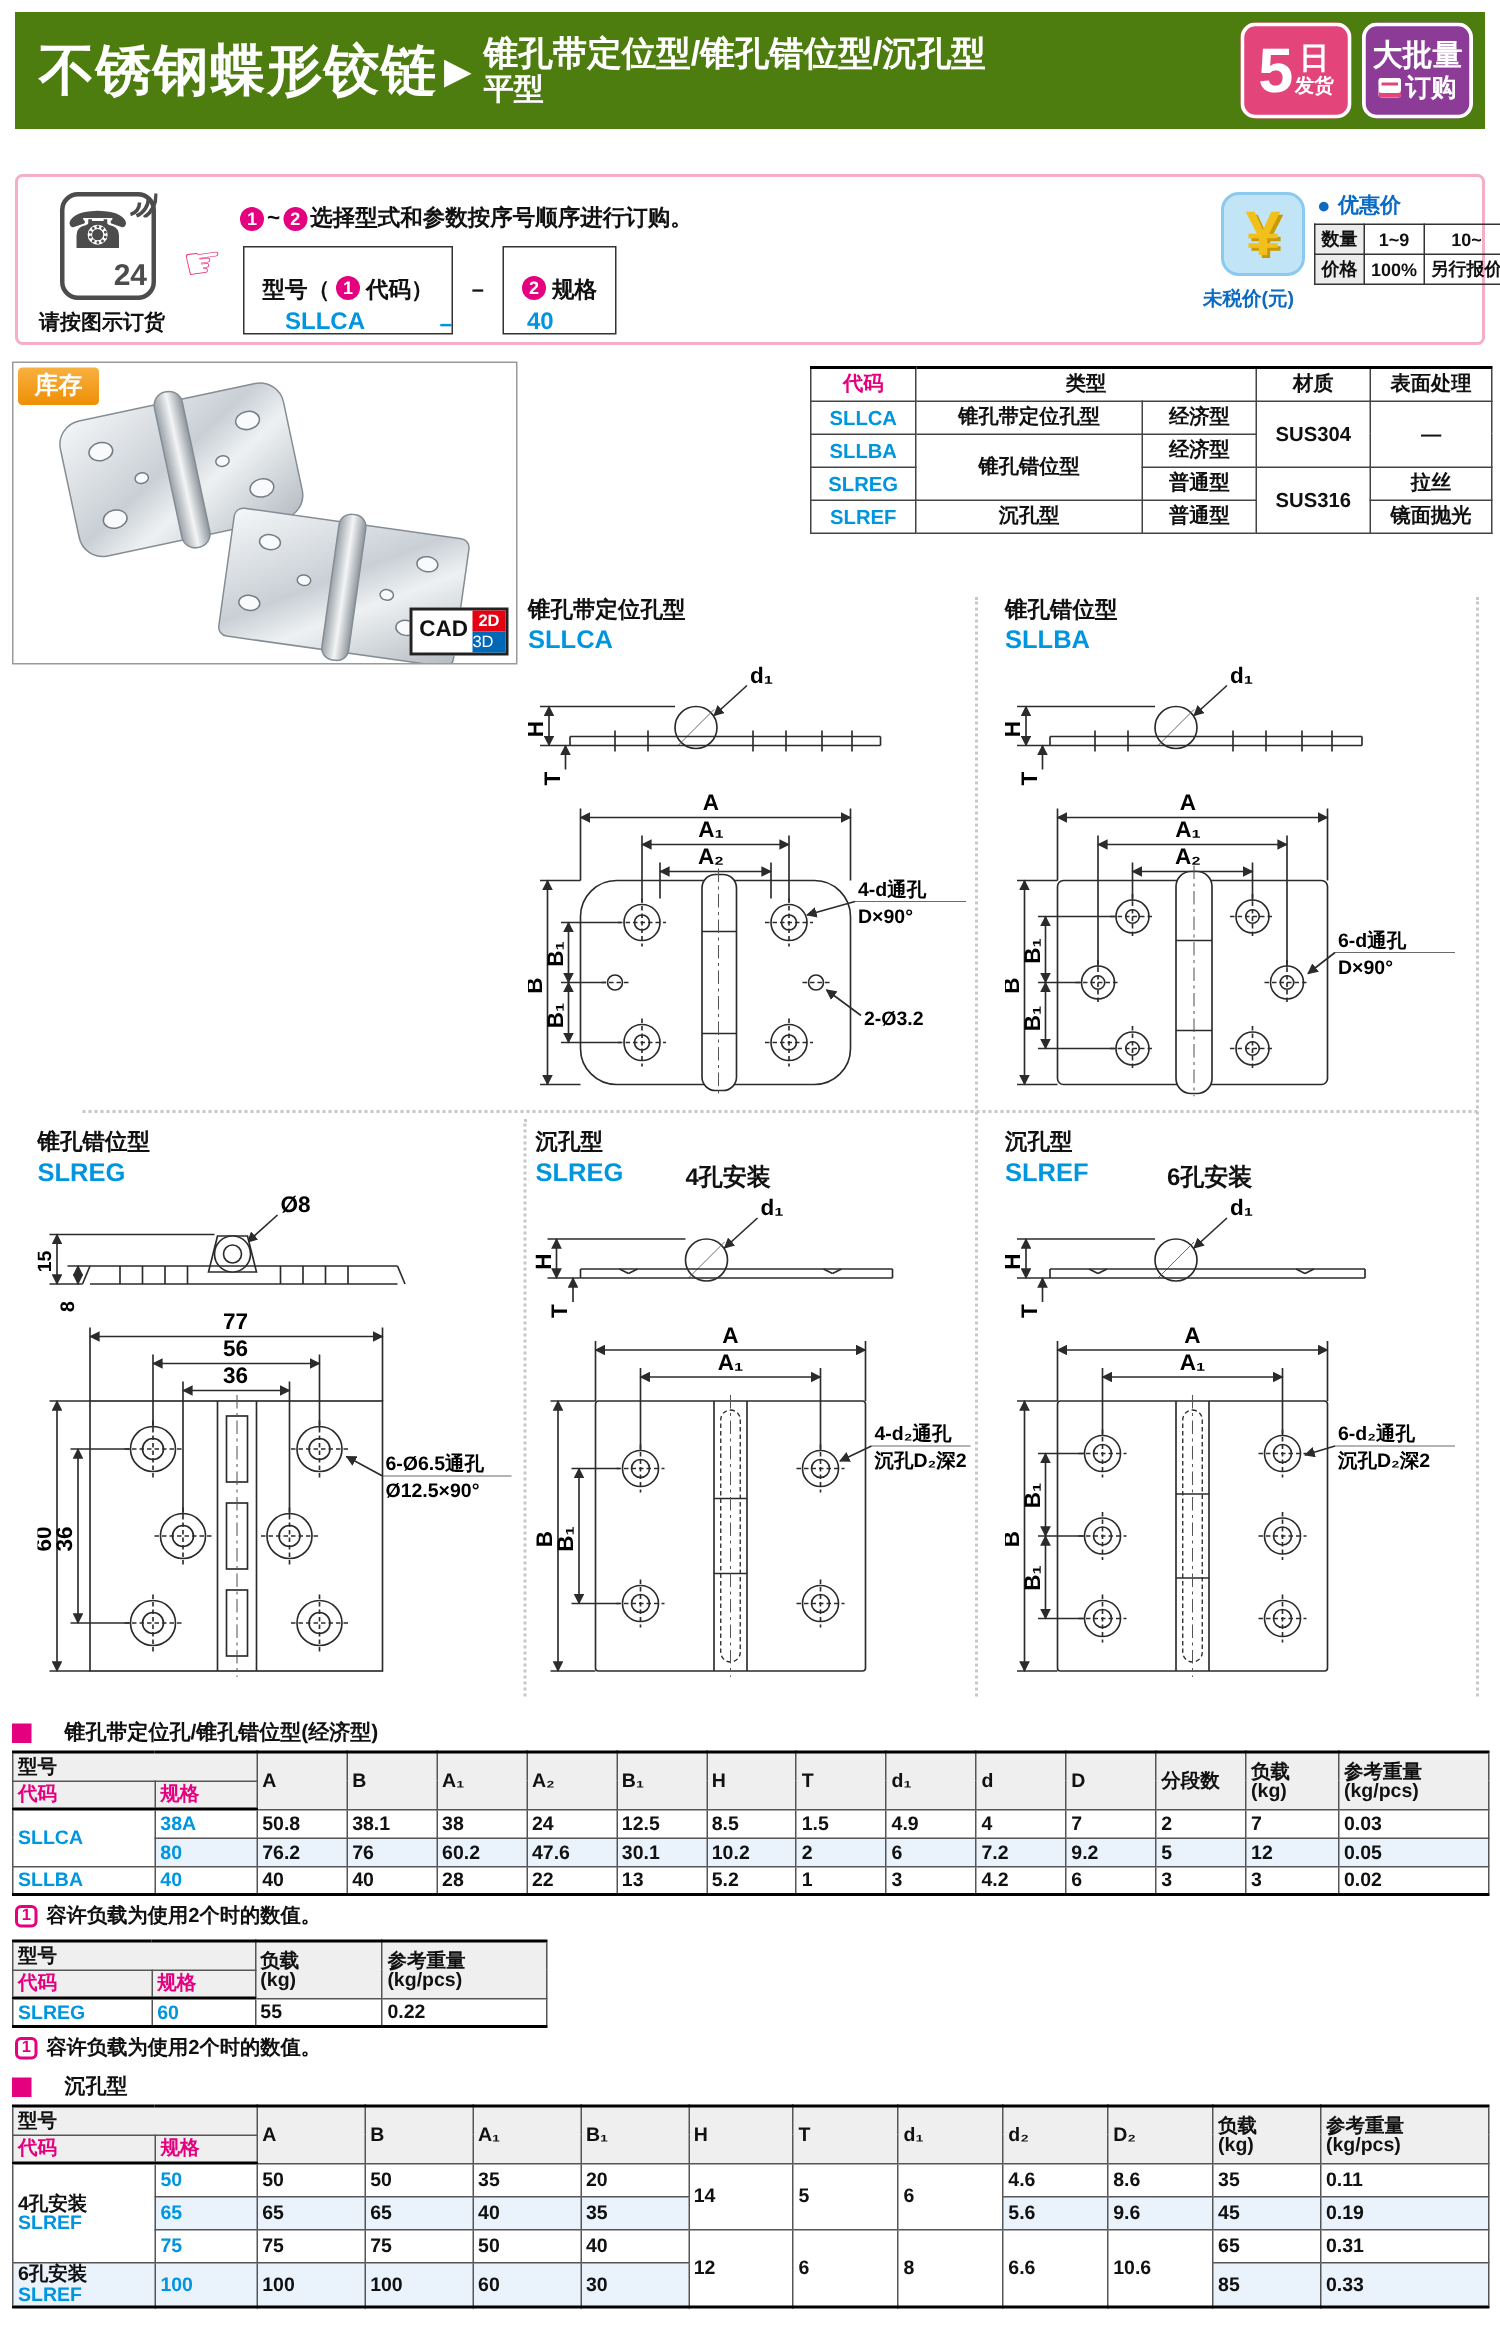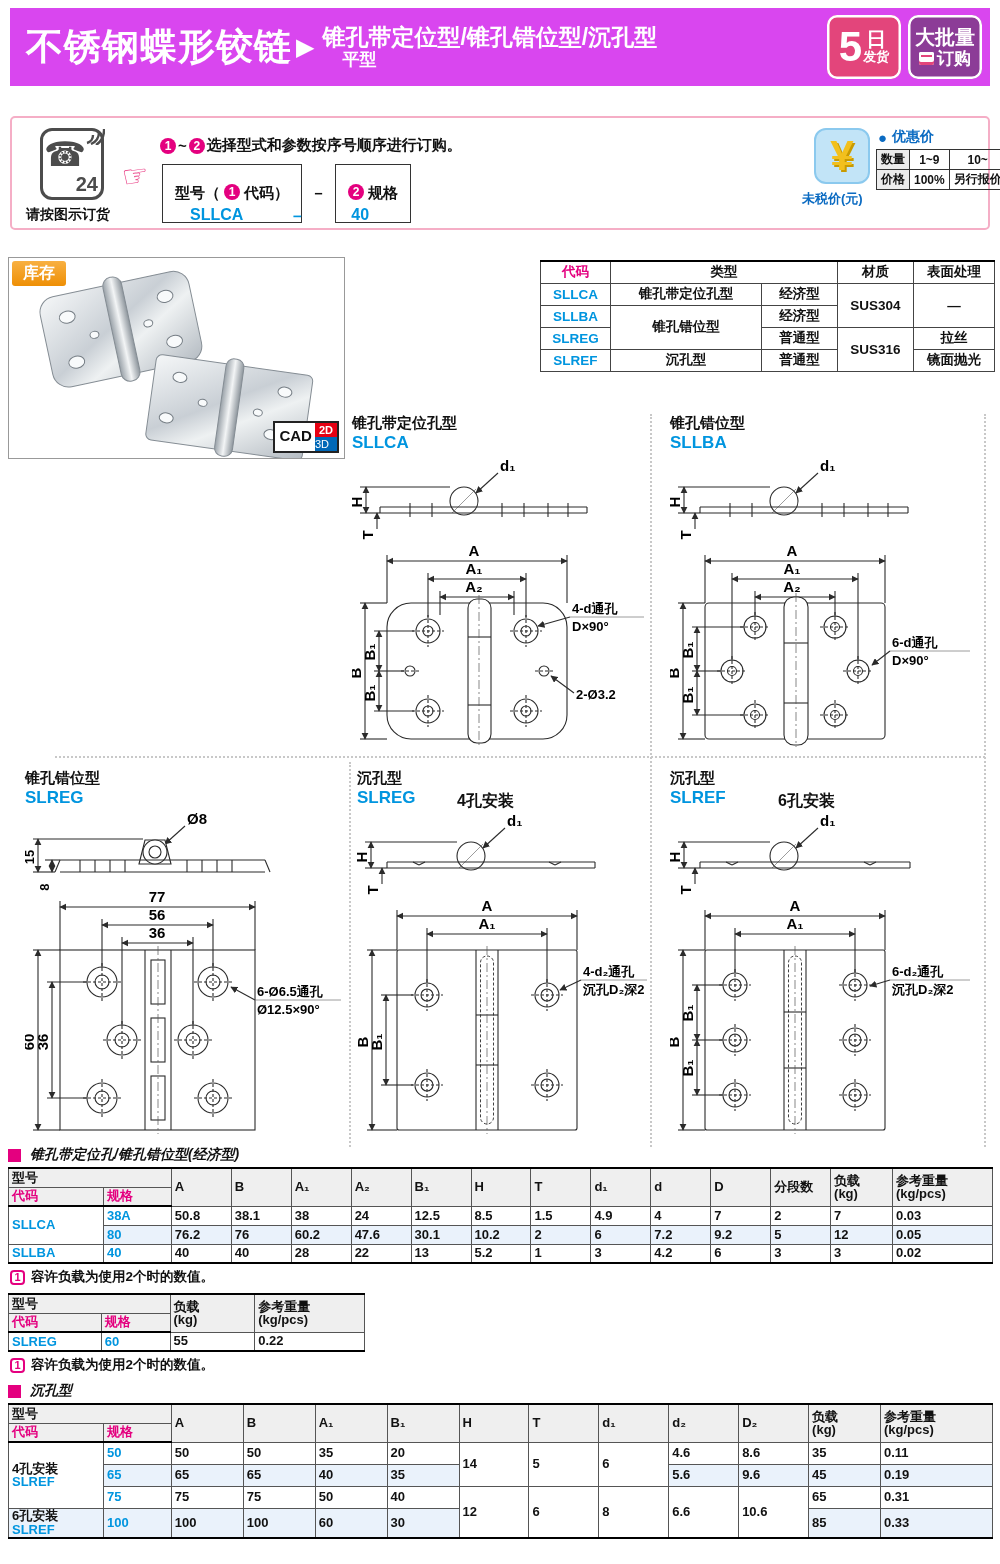--- a/index.html
+++ b/index.html
@@ -2,26 +2,26 @@
 <html><head>
 <meta charset="utf-8">
 <style>
   * { margin:0; padding:0; box-sizing:border-box; }
   html,body { width:1000px; background:#fff; }
   body { height:1564px; position:relative; overflow:hidden;
          font-family:"Liberation Sans","DejaVu Sans",sans-serif; color:#111; }
 
   
   .hdr { position:absolute; left:10px; top:8px; width:980px; height:78px;
-         background:#d946ef; display:flex; align-items:center; padding:0 8px 0 16px; }
+         background:#4d7c0f; display:flex; align-items:center; padding:0 8px 0 16px; }
   .hdr-title { color:#fff; font-size:37px; font-weight:bold; letter-spacing:1px; white-space:nowrap; }
   .hdr-arrow { color:#fff; font-size:24px; margin:0 8px 0 4px; }
   .hdr-sub { color:#fff; line-height:1.15; }
   .hdr-sub1 { font-size:23px; font-weight:bold; }
-  .hdr-sub2 { font-size:17px; font-weight:bold;margin-left:20px; }
+  .hdr-sub2 { font-size:20px; font-weight:bold; }
   .hdr-badges { margin-left:auto; display:flex; gap:7px; }
   .badge { width:74px; height:64px; border-radius:10px; box-shadow:inset 0 0 0 2.5px #fff;
            display:flex; align-items:center; justify-content:center; color:#fff; font-weight:bold; }
   .badge-pink { background:#e3457b; gap:1px; }
   .b5 { font-size:42px; line-height:0.9; }
   .bcol { display:flex; flex-direction:column; align-items:center; }
   .bday { font-size:20px; line-height:1; }
   .bship { font-size:13px; line-height:1.2; }
   .badge-purple { background:#8c3c97; flex-direction:column; line-height:1.15; }
   .bl1 { font-size:20px; }
@@ -56,21 +56,21 @@
   .tax-note { position:absolute; left:790px; top:72px; color:#0b6bc2; font-weight:bold; font-size:13px; }
   .discount { position:absolute; left:866px; top:10px; display:flex; align-items:center; gap:5px;
               color:#0b6bc2; font-weight:bold; font-size:14px; }
   .bdot { color:#0b6bc2; font-size:15px; }
   .price-table { position:absolute; left:864px; top:31px; border-collapse:collapse;
                  font-size:12px; font-weight:bold; }
   .price-table td { border:1px solid #333; padding:1px 4px; text-align:center; white-space:nowrap; }
   .price-table .plabel { background:#ececec; }
 
   
-  .mid { position:absolute; left:0; top:257px; width:1000px; height:903px; }
+  .mid { position:absolute; left:0; top:241px; width:1000px; height:903px; }
   .stock { position:absolute; left:8px; top:0; width:337px; height:202px; border:1px solid #999; background:#fff; }
   .stock-badge { position:absolute; left:3px; top:3px; z-index:2; background:linear-gradient(180deg,#f8b041,#ee8f05);
                  color:#fff; font-weight:bold; font-size:16px; padding:2px 11px; border-radius:3px; }
   .cad { position:absolute; right:5px; bottom:5px; display:flex; align-items:stretch;
          border:2px solid #222; background:#fff; z-index:2; }
   .cad-label { font-weight:bold; font-size:15px; padding:4px 3px 2px 4px; }
   .cad-col { display:flex; flex-direction:column; }
   .cad-2d { background:#e60012; color:#fff; font-size:11px; font-weight:bold; padding:1px 4px; }
   .cad-3d { background:#0068b7; color:#fff; font-size:11px; font-weight:normal; padding:1px 0; }
 
@@ -96,21 +96,21 @@
   .dw .dash { stroke-dasharray:3 2; stroke-width:0.9; }
   .dw .cl { stroke-dasharray:9 3 2 3; stroke-width:0.7; stroke:#555; }
   .dw .fw { fill:#fff; }
   .dw text { fill:#000; stroke:none; font-weight:bold; font-size:15px;
              font-family:"Liberation Sans","DejaVu Sans",sans-serif; }
   .dw .note-t { font-size:13px; }
   .dw marker path { fill:#2b2b2b; stroke:none; }
 
   
   .tables { position:absolute; left:8px; top:1146px; width:986px; }
-  .sec-title { display:flex; align-items:center; gap:9px; font-size:14px; font-weight:bold; margin:0 0 3px;font-style:italic; }
+  .sec-title { display:flex; align-items:center; gap:22px; font-size:14px; font-weight:bold; margin:0 0 3px; }
   .sq { width:13px; height:13px; background:#e4007f; flex:0 0 auto; }
   .spec-table { border-collapse:collapse; text-align:left; font-size:13px; font-weight:bold;
                 border-top:2px solid #000; border-bottom:2px solid #000; }
   .spec-table th, .spec-table td { border:1px solid #555; padding:0 3px; height:19px; line-height:1.05; }
   .spec-table th { background:#efefef; font-weight:bold; }
   .spec-table thead tr:last-child th { border-bottom:2px solid #000; }
   .blue { color:#0095df; }
   .mag { color:#e4007f; }
   tr.alt td { background:#eaf2fb; }
   .t3 td { height:22px; }

